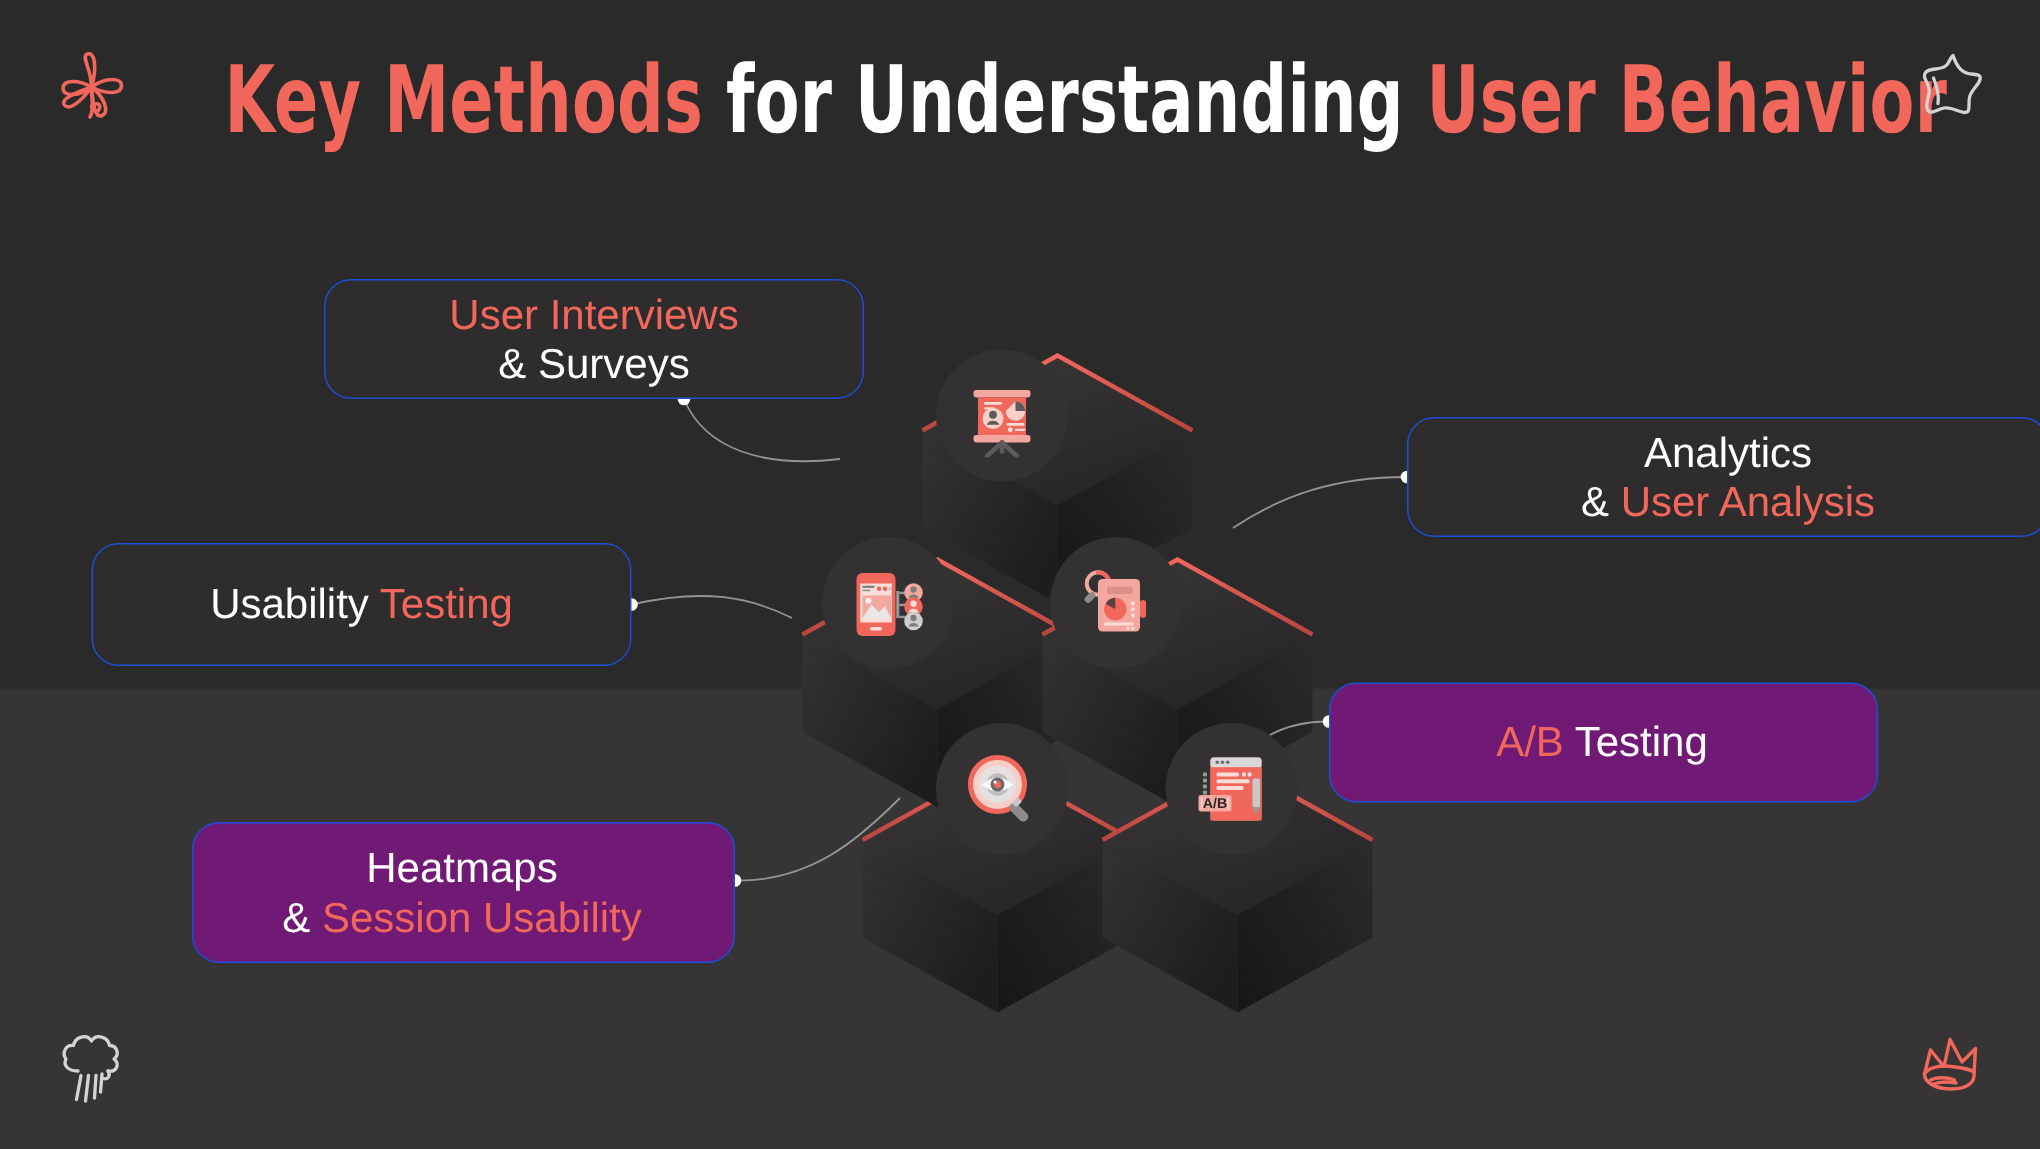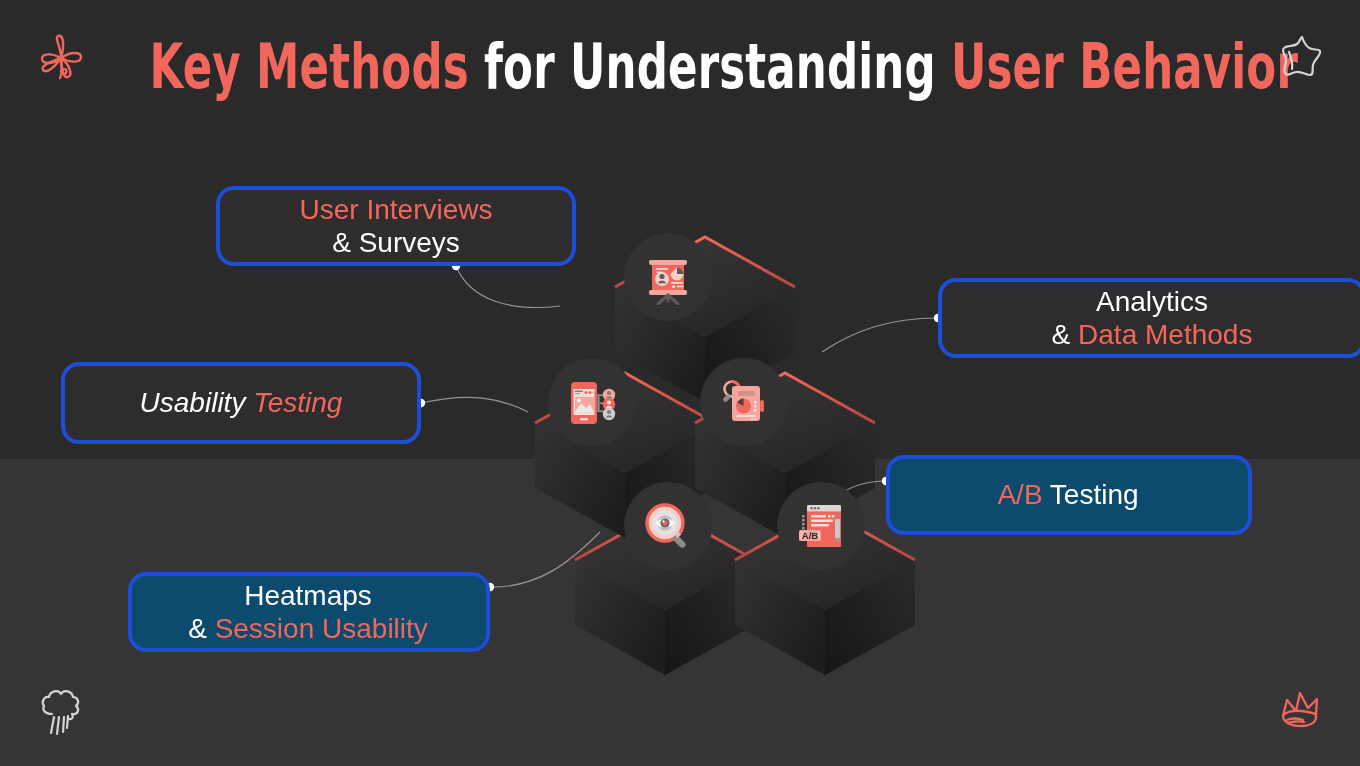--- a/index.html
+++ b/index.html
@@ -30,38 +30,38 @@
   .t-accent { color:#f1675c; }
   .t-plain  { color:#ffffff; }
 
   
   #wires { position:absolute; left:0; top:0; width:1360px; height:766px; pointer-events:none; }
 
   
   .card {
     position:absolute;
     background:#2e2c2c;
-    border:4px solid #1d4ed8;
+    border:1px solid #1d4ed8;
     border-radius:18px;
     display:flex; align-items:center; justify-content:center;
     text-align:center;
     color:#ffffff;
     font-size:28px;
     line-height:1.18;
     padding:10px 22px;
   }
   .card .hl { color:#f1675c; }
   .card.on-dark  { background:#2e2c2c; }
-  .card.on-light { background:#0c4a6e;padding-left:20px; }
+  .card.on-light { background:#701a75;padding-left:20px; }
 
   #card-interviews { left:216px; top:186px;  width:360px; height:80px; }
   #card-analytics  { left:938px; top:278px;  width:428px; height:80px; }
-  #card-usability  { left:61px;  top:362px;  width:360px; height:82px;font-style:italic; }
+  #card-usability  { left:61px;  top:362px;  width:360px; height:82px; }
   #card-ab         { left:886px; top:455px;  width:366px; height:80px; }
-  #card-heatmaps   { left:128px; top:548px;  width:362px; height:80px;margin-top:24px; }
+  #card-heatmaps   { left:128px; top:548px;  width:362px; height:94px; }
 
   
   #cubes { position:absolute; left:480px; top:225px; width:440px; height:470px; }
 
   
   .bubble {
     position:absolute;
     border-radius:50%;
     background:#333131;
     display:flex; align-items:center; justify-content:center;
@@ -173,21 +173,21 @@
   <div class="card on-dark" id="card-interviews">
     <div>
       <span class="hl">User Interviews</span><br>
       <span>&amp; Surveys</span>
     </div>
   </div>
 
   <div class="card on-dark" id="card-analytics">
     <div>
       <span>Analytics</span><br>
-      <span>&amp; </span><span class="hl">Data Methods</span>
+      <span>&amp; </span><span class="hl">User Analysis</span>
     </div>
   </div>
 
   <div class="card on-dark" id="card-usability">
     <div>
       <span>Usability </span><span class="hl">Testing</span>
     </div>
   </div>
 
   <div class="card on-light" id="card-ab">

